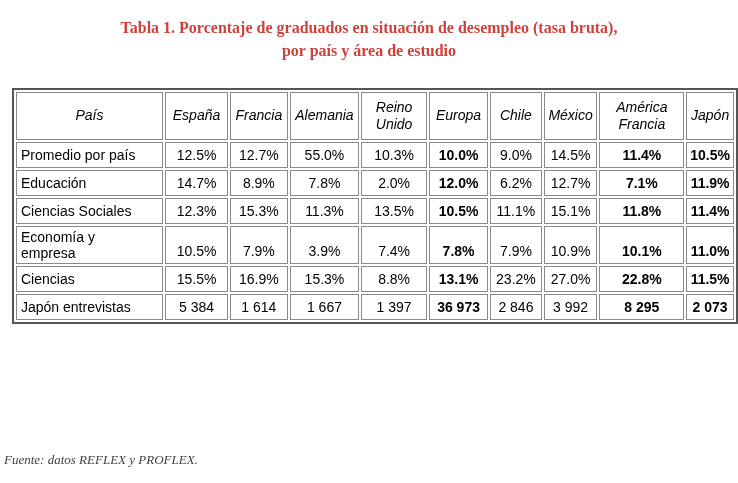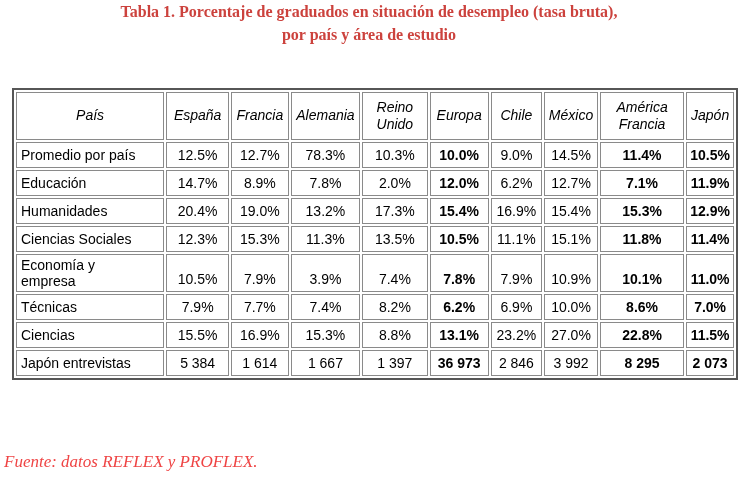--- a/index.html
+++ b/index.html
@@ -9,21 +9,21 @@
     font-family: "Liberation Sans", sans-serif;
   }
   .page {
     position: relative;
     width: 738px;
     height: 483px;
     background: #ffffff;
     overflow: hidden;
   }
   .title-block {
-    padding-top: 0;
+    padding-top: 16px;
     text-align: center;
     font-family: "Liberation Serif", "DejaVu Serif", serif;
     font-weight: bold;
     font-size: 16px;
     line-height: 1.45;
     color: #cc423d;
   }
   .table-wrap {
     position: absolute;
     left: 12px;
@@ -69,22 +69,22 @@
   }
   table.data-table tbody td.bold {
     font-weight: bold;
   }
   .source-note {
     position: absolute;
     left: 4px;
     top: 452px;
     font-family: "Liberation Serif", "DejaVu Serif", serif;
     font-style: italic;
-    font-size: 17px;
-    color: #ef4444;
+    font-size: 13px;
+    color: #404040;
   }
 </style>
 </head>
 <body>
 
 <div class="page">
 
   <div class="title-block">
     <div>Tabla 1. Porcentaje de graduados en situación de desempleo (tasa bruta),</div>
     <div>por país y área de estudio</div>
@@ -116,51 +116,39 @@
             <th>México</th>
             <th>América Francia</th>
             <th>Japón</th>
           </tr>
         </thead>
       <tbody id="table-body">
           <tr>
             <td class="row-label">Promedio por país</td>
             <td class="value-cell">12.5%</td>
             <td class="value-cell">12.7%</td>
-            <td class="value-cell">78.3%</td>
+            <td class="value-cell">55.0%</td>
             <td class="value-cell">10.3%</td>
             <td class="value-cell bold">10.0%</td>
             <td class="value-cell">9.0%</td>
             <td class="value-cell">14.5%</td>
             <td class="value-cell bold">11.4%</td>
             <td class="value-cell bold">10.5%</td>
           </tr>
           <tr>
             <td class="row-label">Educación</td>
             <td class="value-cell">14.7%</td>
             <td class="value-cell">8.9%</td>
             <td class="value-cell">7.8%</td>
             <td class="value-cell">2.0%</td>
             <td class="value-cell bold">12.0%</td>
             <td class="value-cell">6.2%</td>
             <td class="value-cell">12.7%</td>
             <td class="value-cell bold">7.1%</td>
             <td class="value-cell bold">11.9%</td>
-          </tr>
-          <tr>
-            <td class="row-label">Humanidades</td>
-            <td class="value-cell">20.4%</td>
-            <td class="value-cell">19.0%</td>
-            <td class="value-cell">13.2%</td>
-            <td class="value-cell">17.3%</td>
-            <td class="value-cell bold">15.4%</td>
-            <td class="value-cell">16.9%</td>
-            <td class="value-cell">15.4%</td>
-            <td class="value-cell bold">15.3%</td>
-            <td class="value-cell bold">12.9%</td>
           </tr>
           <tr>
             <td class="row-label">Ciencias Sociales</td>
             <td class="value-cell">12.3%</td>
             <td class="value-cell">15.3%</td>
             <td class="value-cell">11.3%</td>
             <td class="value-cell">13.5%</td>
             <td class="value-cell bold">10.5%</td>
             <td class="value-cell">11.1%</td>
             <td class="value-cell">15.1%</td>
@@ -174,32 +162,20 @@
             <td class="value-cell">7.9%</td>
             <td class="value-cell">3.9%</td>
             <td class="value-cell">7.4%</td>
             <td class="value-cell bold">7.8%</td>
             <td class="value-cell">7.9%</td>
             <td class="value-cell">10.9%</td>
             <td class="value-cell bold">10.1%</td>
             <td class="value-cell bold">11.0%</td>
           </tr>
           <tr>
-            <td class="row-label">Técnicas</td>
-            <td class="value-cell">7.9%</td>
-            <td class="value-cell">7.7%</td>
-            <td class="value-cell">7.4%</td>
-            <td class="value-cell">8.2%</td>
-            <td class="value-cell bold">6.2%</td>
-            <td class="value-cell">6.9%</td>
-            <td class="value-cell">10.0%</td>
-            <td class="value-cell bold">8.6%</td>
-            <td class="value-cell bold">7.0%</td>
-          </tr>
-          <tr>
             <td class="row-label">Ciencias</td>
             <td class="value-cell">15.5%</td>
             <td class="value-cell">16.9%</td>
             <td class="value-cell">15.3%</td>
             <td class="value-cell">8.8%</td>
             <td class="value-cell bold">13.1%</td>
             <td class="value-cell">23.2%</td>
             <td class="value-cell">27.0%</td>
             <td class="value-cell bold">22.8%</td>
             <td class="value-cell bold">11.5%</td>

